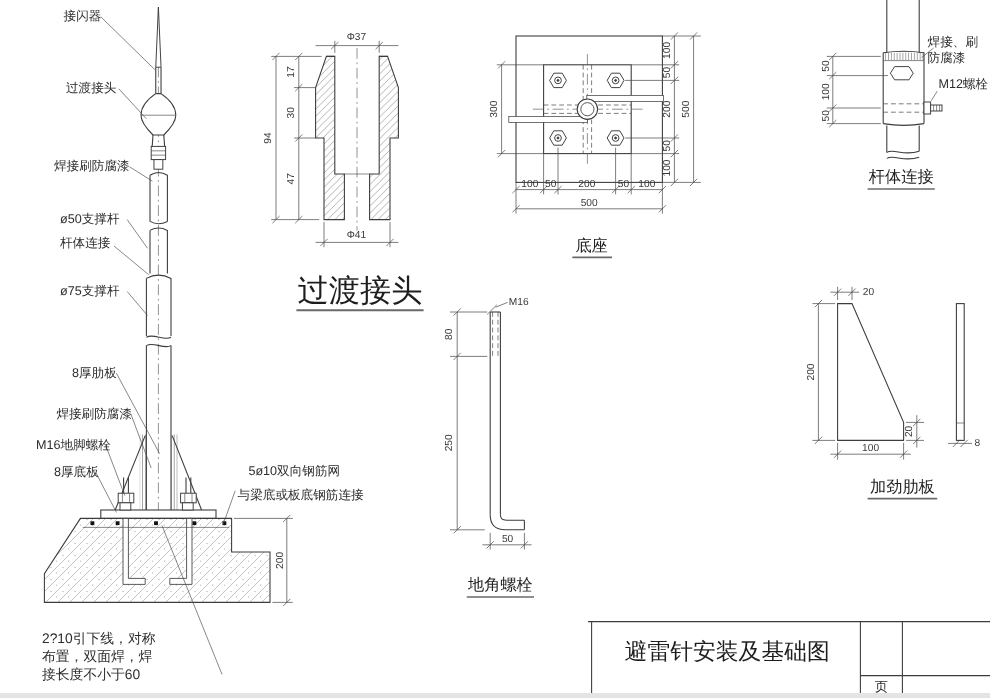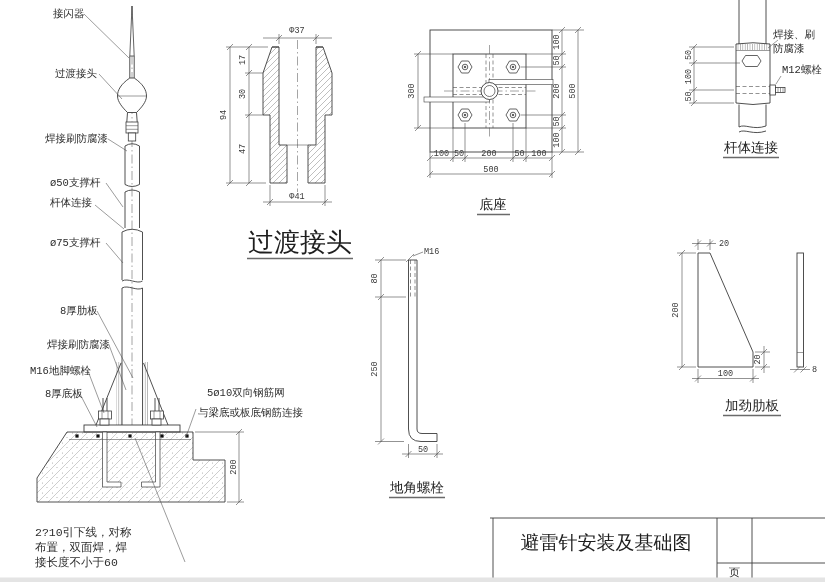--- a/index.html
+++ b/index.html
@@ -1,17 +1,17 @@
 <!DOCTYPE html>
 <html><head>
 <meta charset="utf-8">
 <style>
   html,body{margin:0;padding:0;background:#f2f2f2;}
   .stage{position:relative;width:825px;height:582px;background:#ffffff;overflow:hidden;
-         font-family:Liberation Mono, monospace;}
+         font-family:Liberation Sans, sans-serif;}
   svg{position:absolute;left:0;top:0;display:block;}
   .ln{stroke:#3c3c3c;stroke-width:0.9;fill:none;}
   .thin{stroke:#4a4a4a;stroke-width:0.55;fill:none;}
   .dimln{stroke:#4a4a4a;stroke-width:0.6;fill:none;}
   .dash{stroke:#4a4a4a;stroke-width:0.6;fill:none;stroke-dasharray:4 2.5;}
   .cline{stroke:#5a5a5a;stroke-width:0.55;fill:none;stroke-dasharray:9 3 1.5 3;}
   .lbl{font-size:10.5px;fill:#2d2d2d;}
   .note{font-size:11.5px;fill:#2d2d2d;}
   .dim{font-size:8.5px;fill:#3a3a3a;}
   .bigttl{font-size:26px;fill:#1e1e1e;}

